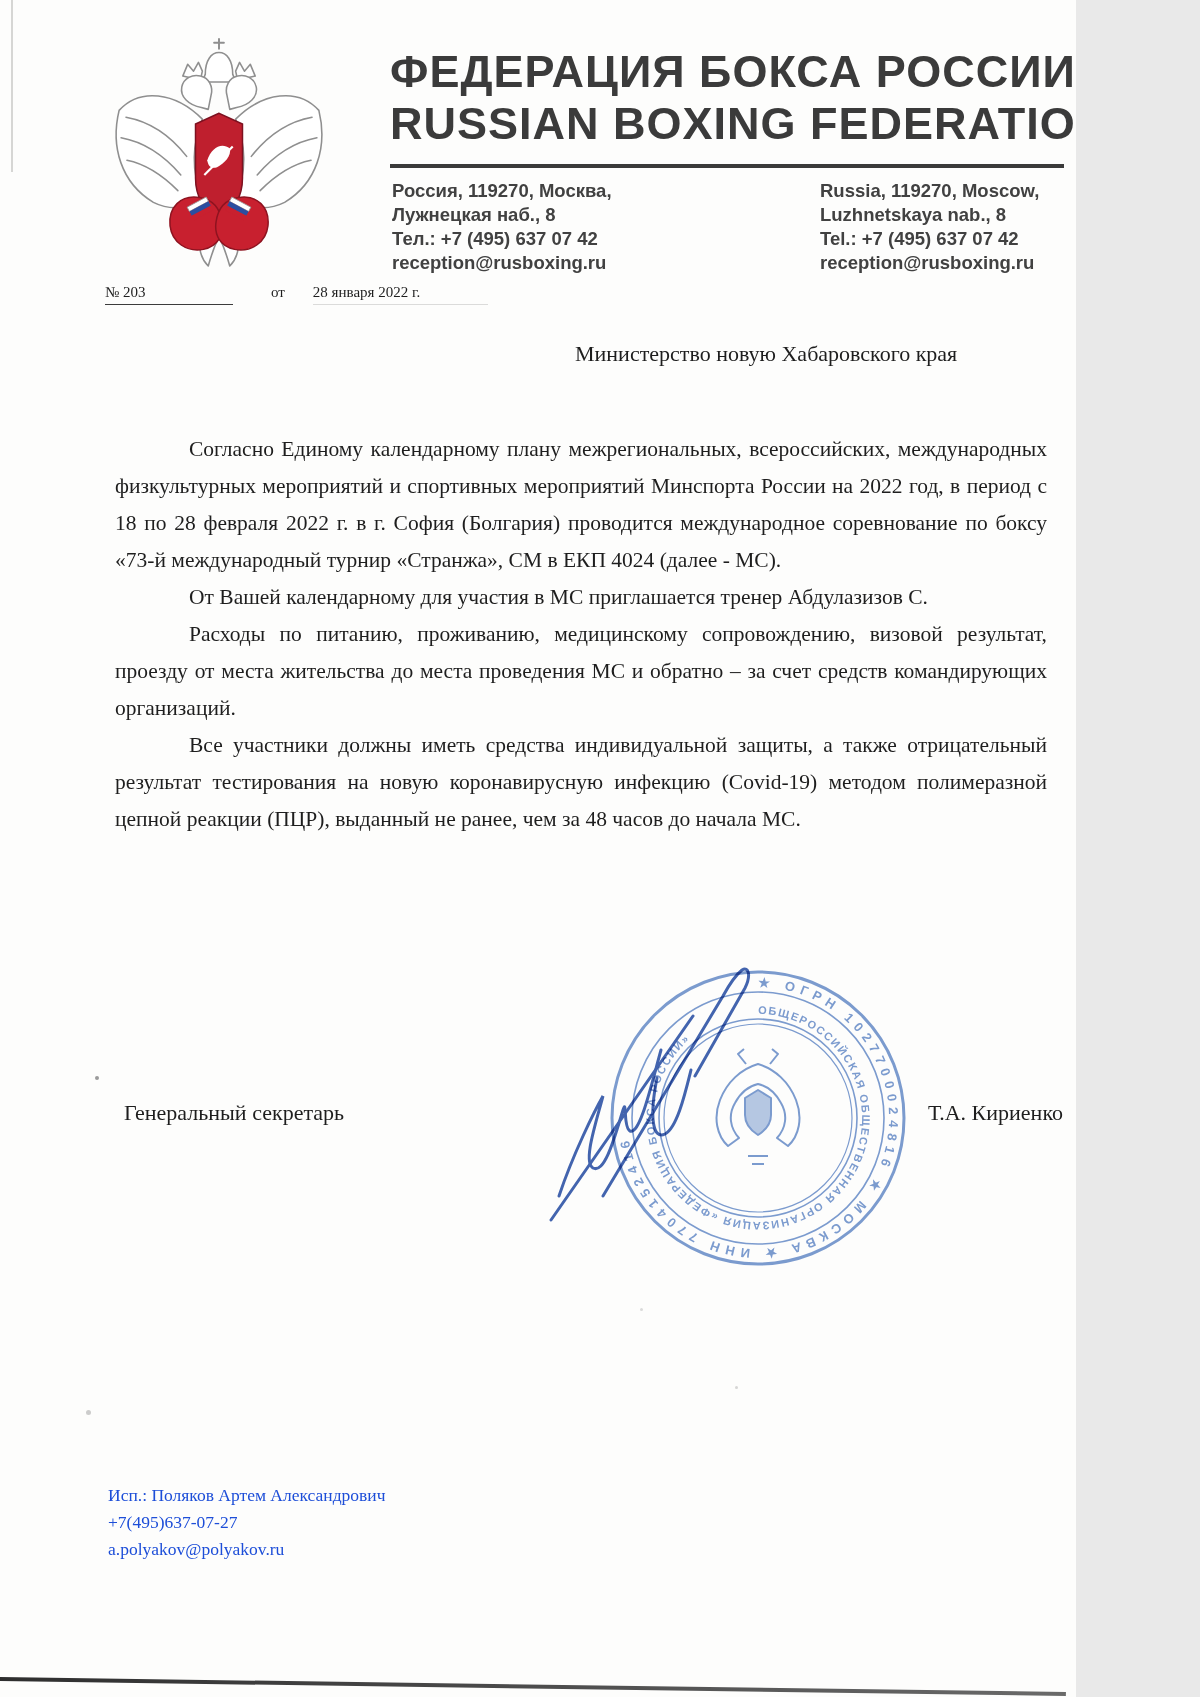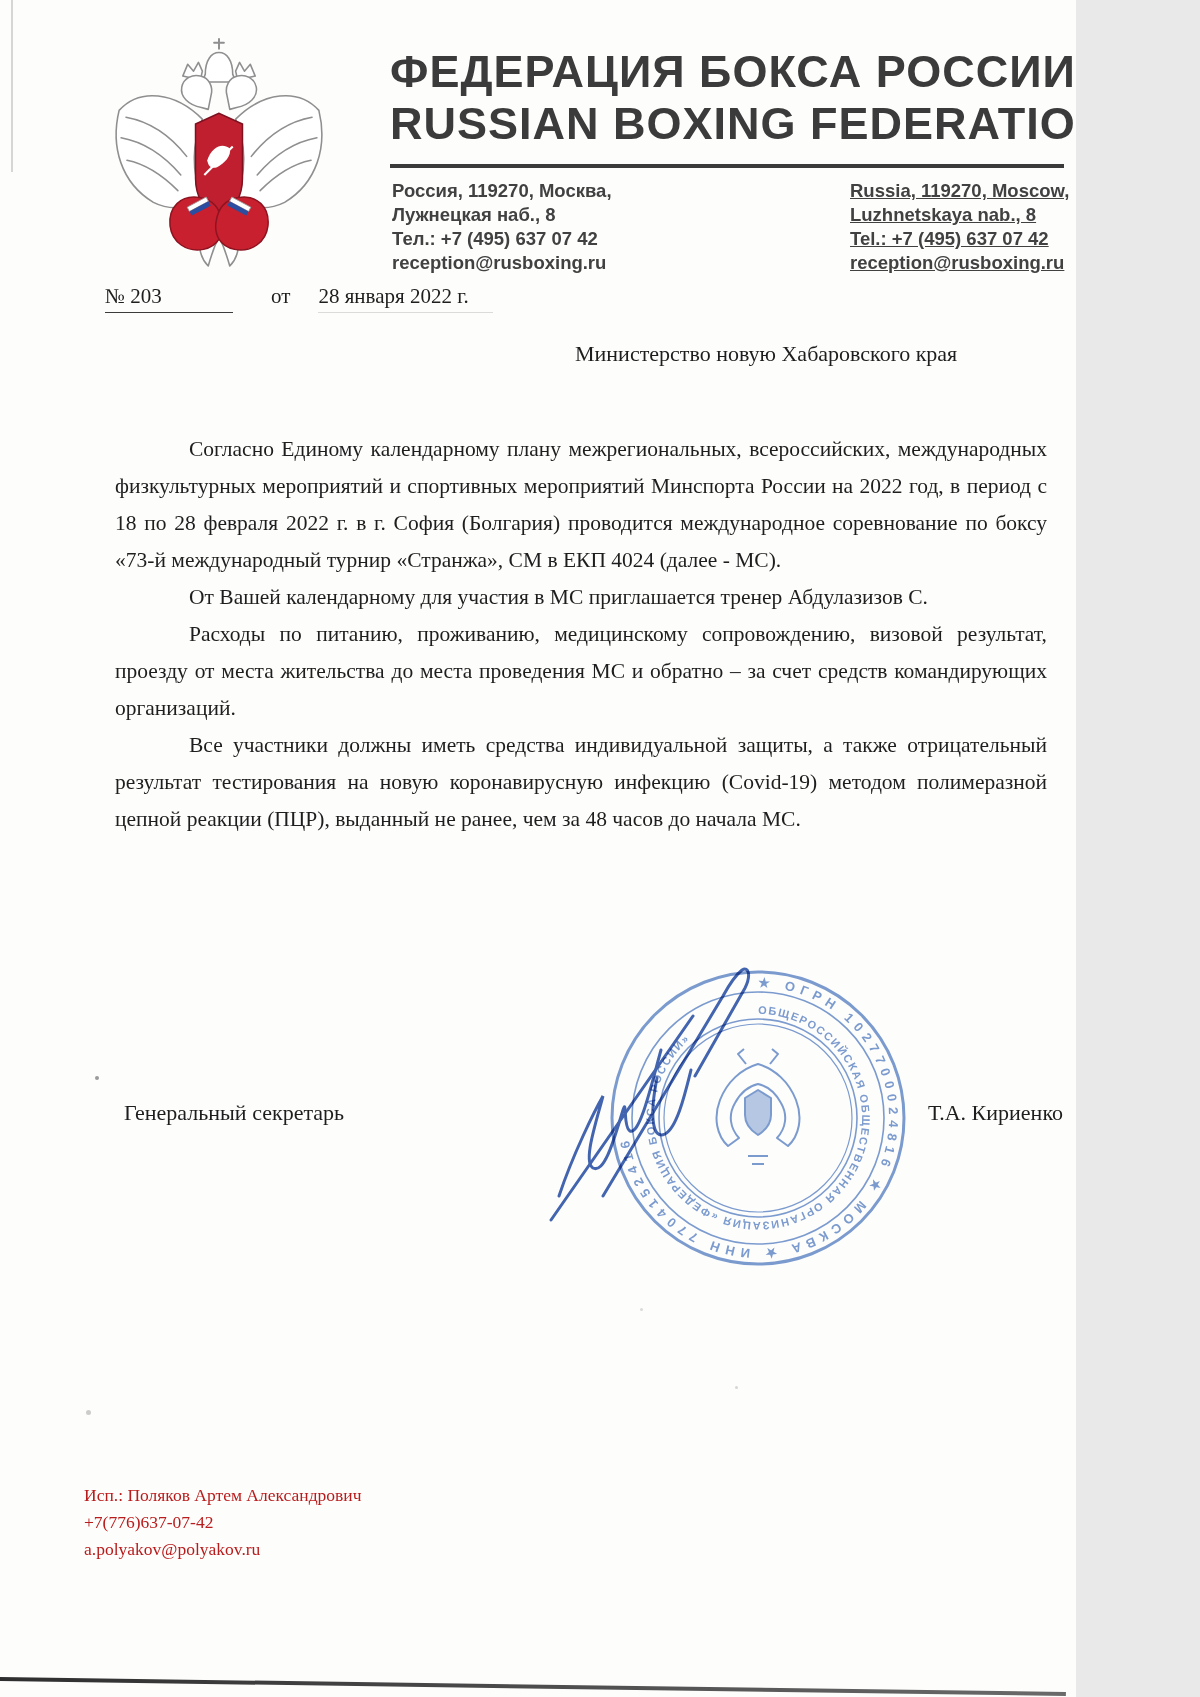--- a/index.html
+++ b/index.html
@@ -16,41 +16,41 @@
     font-size:45px; line-height:52px; color:#3b3b3b; letter-spacing:1px;
     white-space:nowrap;
   }
   .hr-heavy { position:absolute; left:390px; top:164px; width:674px; height:4px; background:#3a3a3a; }
   .addr {
     position:absolute; top:179px;
     font-family:"Liberation Sans", sans-serif; font-weight:600;
     font-size:18.5px; line-height:24px; color:#414141;
   }
   #addr-ru { left:392px; }
-  #addr-en { left:850px;text-decoration:underline; }
+  #addr-en { left:820px; }
   
-  #ref-line { position:absolute; left:105px; top:284px; font-size:21px; }
+  #ref-line { position:absolute; left:105px; top:284px; font-size:15px; }
   #ref-number { display:inline-block; min-width:128px; border-bottom:1.5px solid #3c3c3c; padding-bottom:3px; }
   #ref-from  { display:inline-block; margin-left:38px; }
   #ref-date  { display:inline-block; margin-left:28px; min-width:175px; border-bottom:1.5px solid #55555533; padding-bottom:3px;}
   
   #addressee { position:absolute; left:575px; top:341px; width:480px; font-size:22px; }
   
   #letter-body {
     position:absolute; left:115px; top:431px; width:932px;
     font-size:21.5px; line-height:37px; text-align:justify;
   }
   #letter-body p { margin:0; text-indent:74px; }
   
   #sig-title { position:absolute; left:124px; top:1100px; font-size:22px; }
   #sig-name  { position:absolute; left:928px; top:1100px; font-size:22px; white-space:nowrap; }
   #stamp   { position:absolute; left:608px; top:968px; width:300px; height:300px; opacity:.82; mix-blend-mode:multiply; }
   #autograph { position:absolute; left:545px; top:958px; width:265px; height:285px; mix-blend-mode:multiply; }
   
-  #executor { position:absolute; left:84px; top:1482px; font-size:17.5px; line-height:27px; color:#b91c1c; }
+  #executor { position:absolute; left:108px; top:1482px; font-size:17.5px; line-height:27px; color:#1d4ed8; }
   
   .edge-line-left { position:absolute; left:11px; top:0; width:2px; height:172px; background:#d6d6d4; }
   .bottom-line {
     position:absolute; left:-4px; top:1677px; width:1070px; height:4px;
     background:linear-gradient(to right,#2e2e2e,#6a6a6a);
     transform:rotate(0.8deg); transform-origin:left center;
   }
   .speck { position:absolute; background:#9b9b9b; border-radius:50%; }
 </style>
 </head>
@@ -171,21 +171,21 @@
     <g fill="none" stroke="#2f55a8" stroke-width="3" stroke-linecap="round" opacity="0.9">
       <path d="M14 238 C 28 196 50 152 58 138 C 50 168 38 204 48 210 C 60 216 70 178 78 152 C 82 139 78 170 85 173 C 95 177 106 128 116 92"></path>
       <path d="M6 262 L 148 58"></path>
       <path d="M58 238 L 178 38 C 184 27 192 16 197 12 C 204 8 206 18 200 30 L 150 118"></path>
       <path d="M112 120 C 104 160 108 182 120 176 C 132 170 140 136 146 112"></path>
     </g>
   </svg>
 
   <div id="executor">
     <div>Исп.: Поляков Артем Александрович</div>
-    <div>+7(776)637-07-42</div>
+    <div>+7(495)637-07-27</div>
     <div>a.polyakov@polyakov.ru</div>
   </div>
 
   <div class="edge-line-left"></div>
   <div class="bottom-line"></div>
   <div class="speck" style="left:95px;  top:1076px; width:4px; height:4px;"></div>
   <div class="speck" style="left:86px;  top:1410px; width:5px; height:5px; opacity:.5;"></div>
   <div class="speck" style="left:735px; top:1386px; width:3px; height:3px; opacity:.4;"></div>
   <div class="speck" style="left:640px; top:1308px; width:3px; height:3px; opacity:.35;"></div>
 

